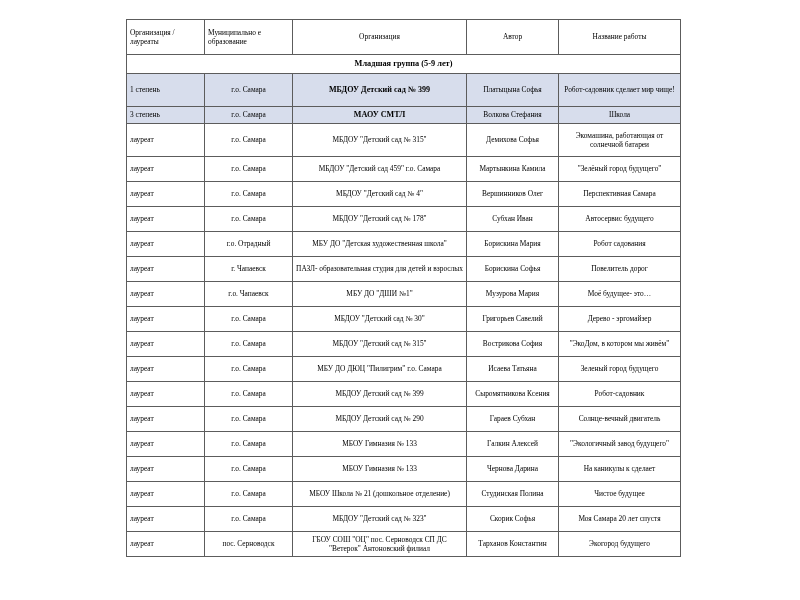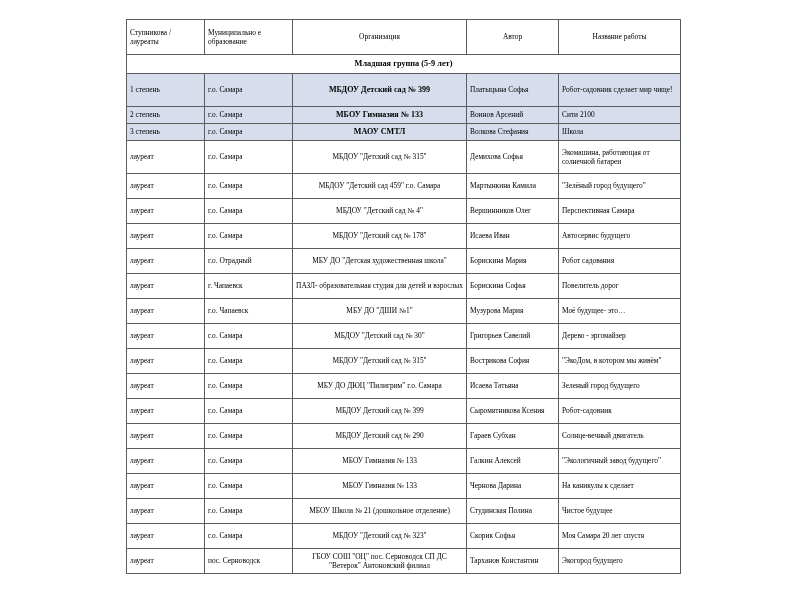--- a/index.html
+++ b/index.html
@@ -81,20 +81,21 @@
   }
 
   td.cell-place {
     text-align: left;
     padding-left: 5px;
     margin-top: 38px;
   }
   td.cell-muni,
   td.cell-author,
   td.cell-work {
+    text-align: center;
   }
   td.cell-org {
     text-align: center;
   }
 
   tr.winner td {
     background: #d7ddec;
   }
   tr.winner td.cell-org {
     font-weight: bold;
@@ -122,46 +123,39 @@
   <table class="main-table">
     <colgroup>
       <col class="c-place">
       <col class="c-muni">
       <col class="c-org">
       <col class="c-author">
       <col class="c-work">
     </colgroup>
     <thead>
       <tr>
-        <th class="th-place">Ступникова / лауреаты</th>
+        <th class="th-place">Организация / лауреаты</th>
         <th class="th-muni">Муниципально е образование</th>
         <th>Организация</th>
         <th>Автор</th>
         <th>Название работы</th>
       </tr>
     </thead>
     <tbody>
       <tr class="group-row">
         <td colspan="5">Младшая группа (5-9 лет)</td>
       </tr>
     <tr class="winner h-tall">
           <td class="cell-place">1 степень</td>
           <td class="cell-muni">г.о. Самара</td>
           <td class="cell-org">МБДОУ Детский сад № 399</td>
           <td class="cell-author">Платыцына Софья</td>
           <td class="cell-work">Робот-садовник сделает мир чище!</td>
         </tr>
         <tr class="winner h-small">
-          <td class="cell-place">2 степень</td>
-          <td class="cell-muni">г.о. Самара</td>
-          <td class="cell-org">МБОУ Гимназия № 133</td>
-          <td class="cell-author">Воинов Арсений</td>
-          <td class="cell-work">Сити 2100</td>
-        </tr>
-        <tr class="winner h-small">
           <td class="cell-place">3 степень</td>
           <td class="cell-muni">г.о. Самара</td>
           <td class="cell-org">МАОУ СМТЛ</td>
           <td class="cell-author">Волкова Стефания</td>
           <td class="cell-work">Школа</td>
         </tr>
         <tr class="h-tall">
           <td class="cell-place">лауреат</td>
           <td class="cell-muni">г.о. Самара</td>
           <td class="cell-org">МБДОУ "Детский сад № 315"</td>
@@ -179,21 +173,21 @@
           <td class="cell-place">лауреат</td>
           <td class="cell-muni">г.о. Самара</td>
           <td class="cell-org">МБДОУ "Детский сад № 4"</td>
           <td class="cell-author">Вершинников Олег</td>
           <td class="cell-work">Перспективная Самара</td>
         </tr>
         <tr class="h-mid">
           <td class="cell-place">лауреат</td>
           <td class="cell-muni">г.о. Самара</td>
           <td class="cell-org">МБДОУ "Детский сад № 178"</td>
-          <td class="cell-author">Исаева Иван</td>
+          <td class="cell-author">Субхан Иван</td>
           <td class="cell-work">Автосервис будущего</td>
         </tr>
         <tr class="h-mid">
           <td class="cell-place">лауреат</td>
           <td class="cell-muni">г.о. Отрадный</td>
           <td class="cell-org">МБУ ДО "Детская художественная школа"</td>
           <td class="cell-author">Борискина Мария</td>
           <td class="cell-work">Робот садования</td>
         </tr>
         <tr class="h-mid">

